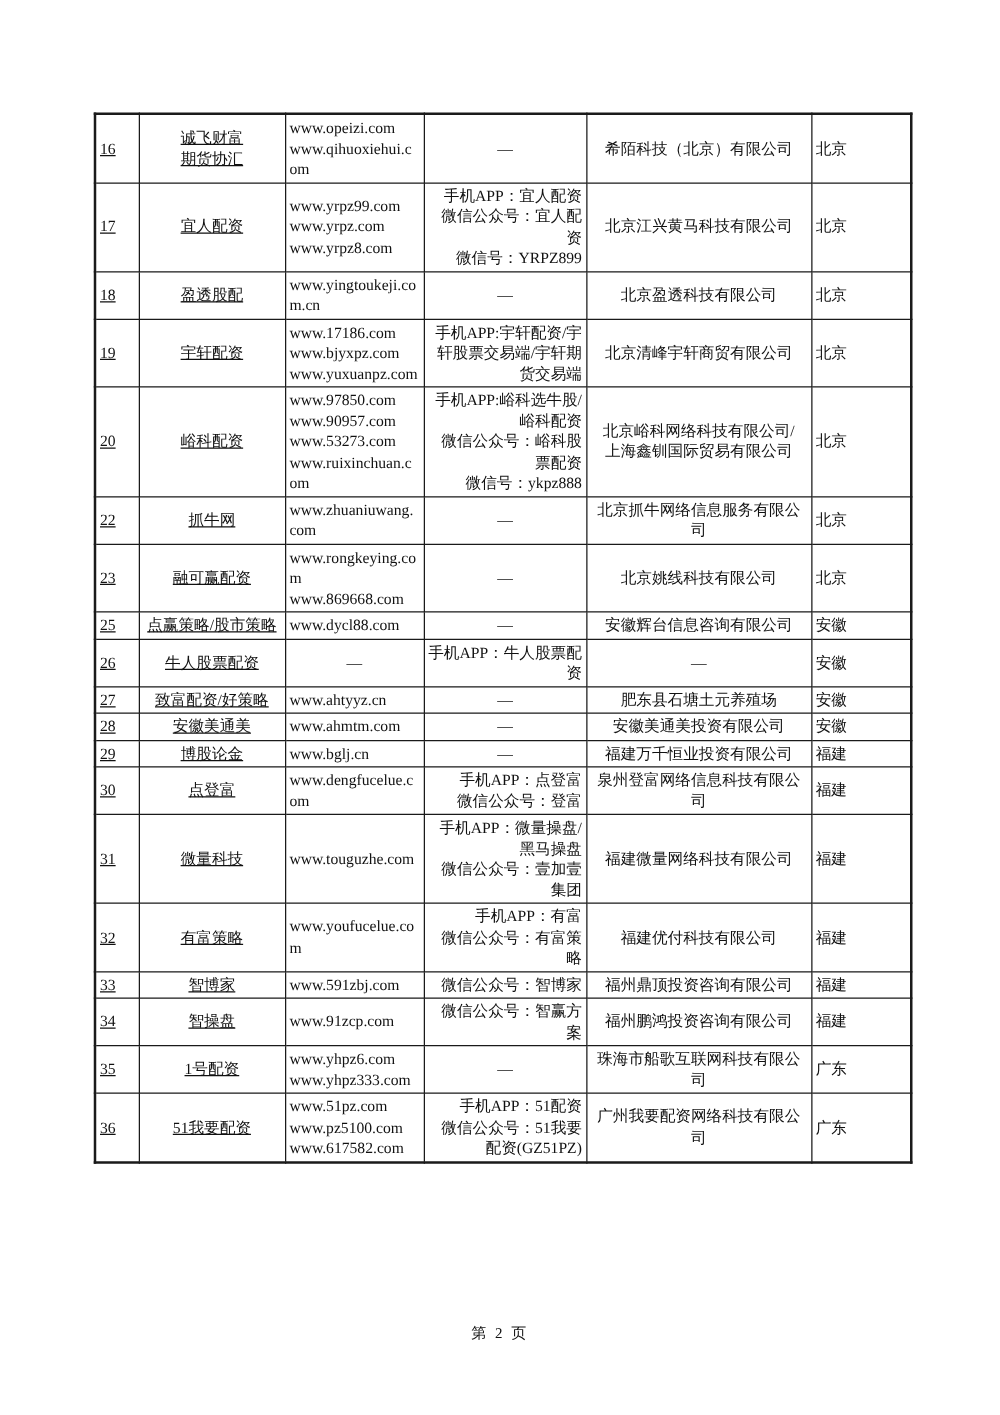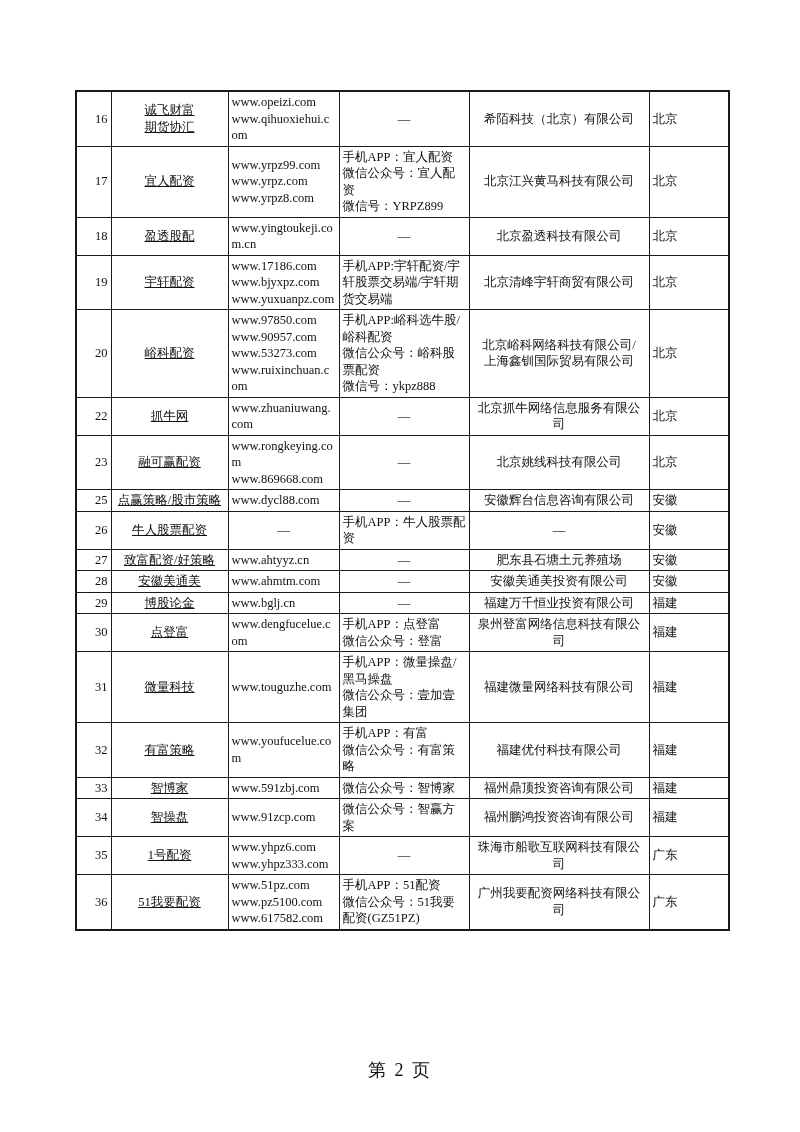--- a/index.html
+++ b/index.html
@@ -28,34 +28,34 @@
     border: 1px solid #1a1a1a;
     font-size: 12.5px;
     line-height: 16.5px;
     color: #111111;
     vertical-align: middle;
     padding: 2px 3px;
     white-space: pre-line;
     overflow-wrap: break-word;
     box-sizing: border-box;
   }
-  .col-no      { width: 35px;  text-align: right; }
+  .col-no      { width: 35px;  text-align: left; text-decoration: underline; }
   .col-name    { width: 117px; text-align: center; text-decoration: underline; }
   .col-websites{ width: 111px; text-align: left; word-break: break-all; margin-left: 20px; }
-  .col-app     { width: 130px; text-align: left; }
+  .col-app     { width: 130px; text-align: right; }
   .col-company { width: 180px; text-align: center; }
   .col-region  { width: 80px;  }
   td.dash      { text-align: center; }
   .footer {
     position: absolute;
     top: 1058px;
     left: 0;
     width: 100%;
     text-align: center;
-    font-size: 18px;
+    font-size: 12px;
     color: #111111;
     letter-spacing: 2px;
   }
 </style>
 </head>
 <body>
 
 <div class="page">
   <table class="data-table">
     <colgroup>

